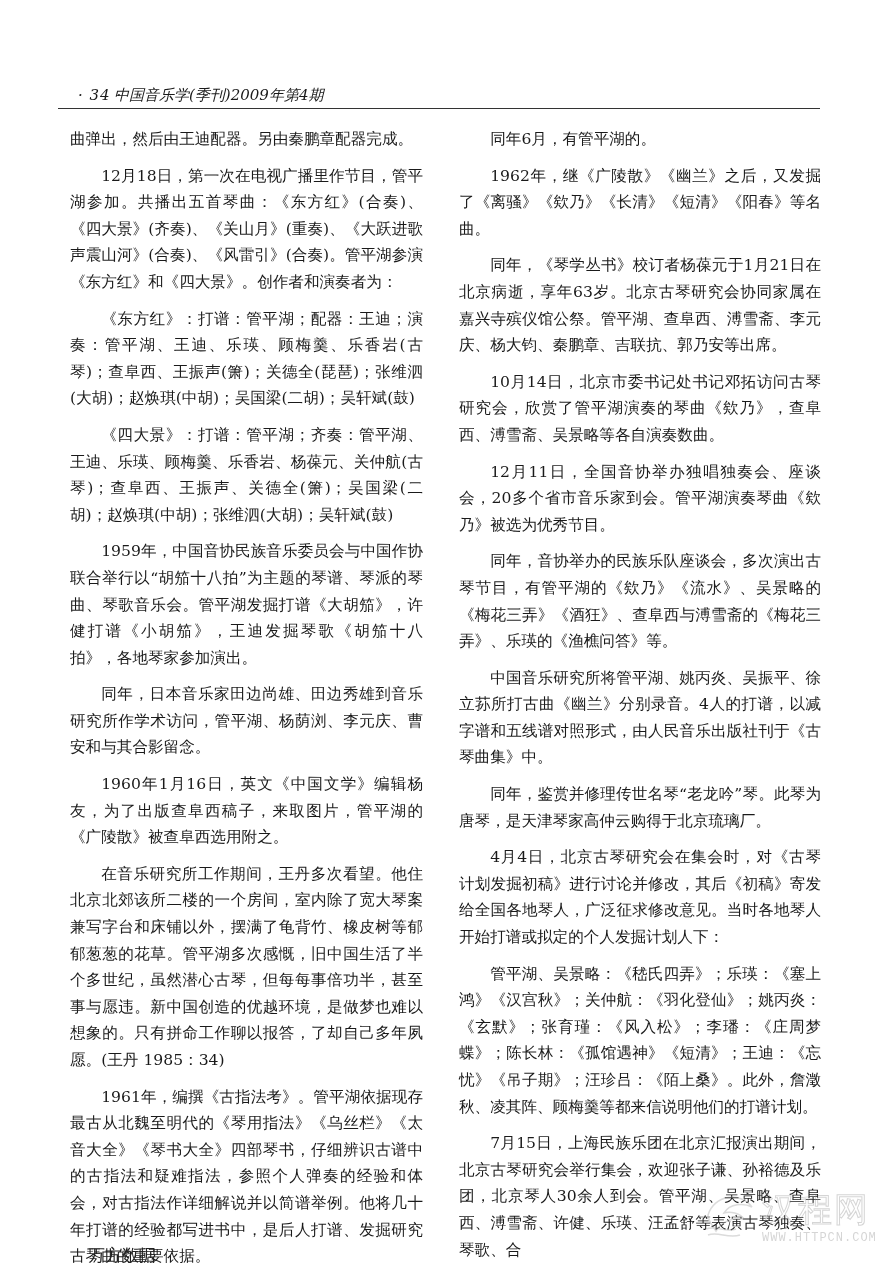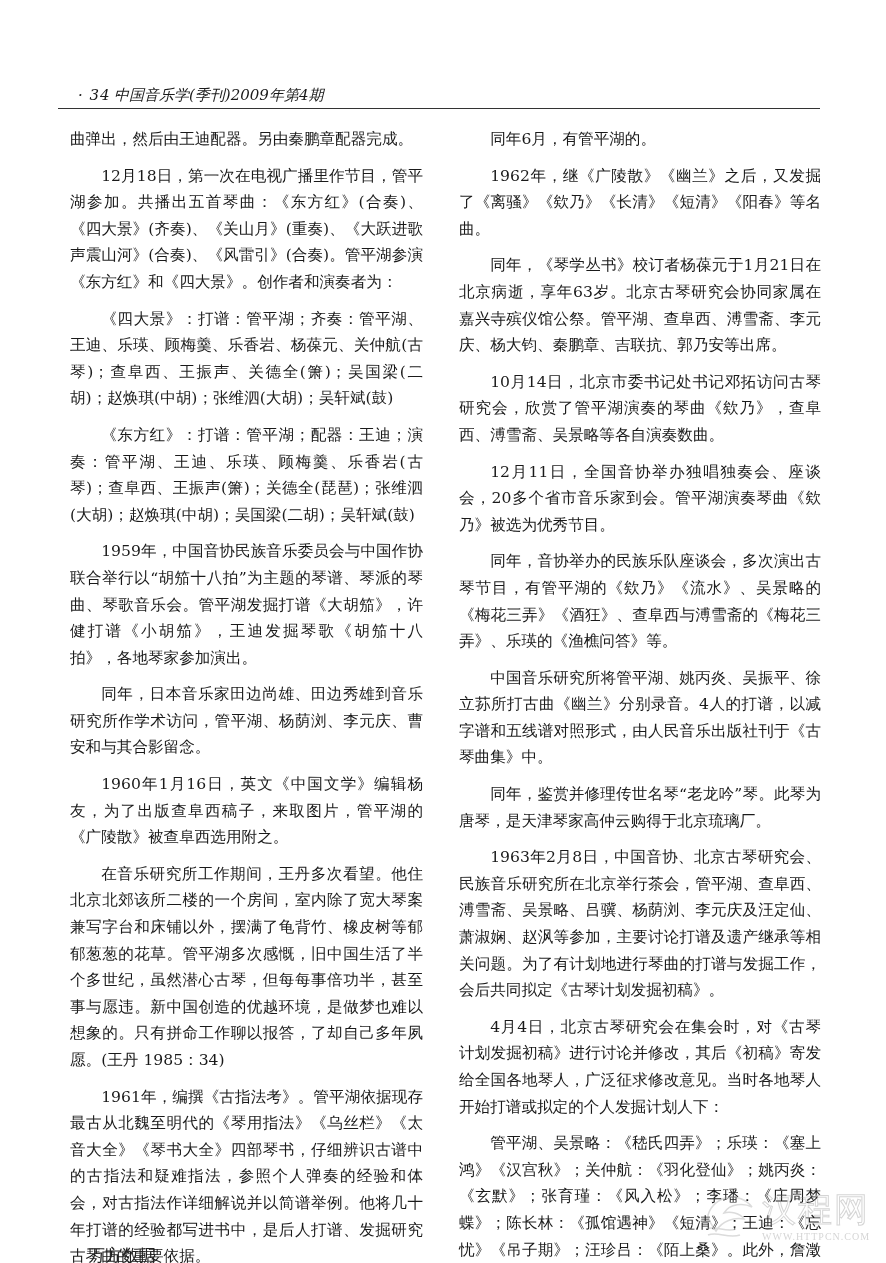--- a/index.html
+++ b/index.html
@@ -16,53 +16,52 @@
   .col.right { left: 449px; width: 382px; }
   .col p { margin: 10px; text-indent: 2em; }
   .col p.noindent { text-indent: 0; }
   .footer { position: absolute; left: 88px; top: 1244px; font-size: 17px; color: #222;
             font-family: "DejaVu Sans", sans-serif; }
   .wm { position: absolute; left: 700px; top: 1185px; width: 170px; height: 70px; opacity: 0.35; }
   .wm .wm-logo { position: absolute; left: 0; top: 0; }
   .wm .wm-text { position: absolute; left: 62px; top: 2px; font-size: 34px; color: #999;
                  font-family: "DejaVu Sans", sans-serif; letter-spacing: 2px;
                  -webkit-text-stroke: 1px #888; color: transparent; }
-  .wm .wm-url { position: absolute; left: 62px; top: 46px; font-size: 10px; color: #888;
-                font-family: Liberation Serif, serif; letter-spacing: 1px; }
+  .wm .wm-url { position: absolute; left: 62px; top: 46px; font-size: 12px; color: #888;
+                font-family: Liberation Mono, monospace; letter-spacing: 1px; }
 </style>
 </head>
 <body>
 
 <div class="header">
   <span class="pno">· 34 ·</span>
   <span class="jt">中国音乐学(季刊)2009年第4期</span>
 </div>
 
 <div class="col left">
   <p class="noindent">曲弹出，然后由王迪配器。另由秦鹏章配器完成。</p>
   <p>12月18日，第一次在电视广播里作节目，管平湖参加。共播出五首琴曲：《东方红》(合奏)、《四大景》(齐奏)、《关山月》(重奏)、《大跃进歌声震山河》(合奏)、《风雷引》(合奏)。管平湖参演《东方红》和《四大景》。创作者和演奏者为：</p>
+  <p>《东方红》：打谱：管平湖；配器：王迪；演奏：管平湖、王迪、乐瑛、顾梅羹、乐香岩(古琴)；查阜西、王振声(箫)；关德全(琵琶)；张维泗(大胡)；赵焕琪(中胡)；吴国梁(二胡)；吴轩斌(鼓)</p>
   <p>《四大景》：打谱：管平湖；齐奏：管平湖、王迪、乐瑛、顾梅羹、乐香岩、杨葆元、关仲航(古琴)；查阜西、王振声、关德全(箫)；吴国梁(二胡)；赵焕琪(中胡)；张维泗(大胡)；吴轩斌(鼓)</p>
-  <p>《东方红》：打谱：管平湖；配器：王迪；演奏：管平湖、王迪、乐瑛、顾梅羹、乐香岩(古琴)；查阜西、王振声(箫)；关德全(琵琶)；张维泗(大胡)；赵焕琪(中胡)；吴国梁(二胡)；吴轩斌(鼓)</p>
   <p>1959年，中国音协民族音乐委员会与中国作协联合举行以“胡笳十八拍”为主题的琴谱、琴派的琴曲、琴歌音乐会。管平湖发掘打谱《大胡笳》，许健打谱《小胡笳》，王迪发掘琴歌《胡笳十八拍》，各地琴家参加演出。</p>
   <p>同年，日本音乐家田边尚雄、田边秀雄到音乐研究所作学术访问，管平湖、杨荫浏、李元庆、曹安和与其合影留念。</p>
   <p>1960年1月16日，英文《中国文学》编辑杨友，为了出版查阜西稿子，来取图片，管平湖的《广陵散》被查阜西选用附之。</p>
   <p>在音乐研究所工作期间，王丹多次看望。他住北京北郊该所二楼的一个房间，室内除了宽大琴案兼写字台和床铺以外，摆满了龟背竹、橡皮树等郁郁葱葱的花草。管平湖多次感慨，旧中国生活了半个多世纪，虽然潜心古琴，但每每事倍功半，甚至事与愿违。新中国创造的优越环境，是做梦也难以想象的。只有拼命工作聊以报答，了却自己多年夙愿。(王丹 1985：34)</p>
   <p>1961年，编撰《古指法考》。管平湖依据现存最古从北魏至明代的《琴用指法》《乌丝栏》《太音大全》《琴书大全》四部琴书，仔细辨识古谱中的古指法和疑难指法，参照个人弹奏的经验和体会，对古指法作详细解说并以简谱举例。他将几十年打谱的经验都写进书中，是后人打谱、发掘研究古琴曲的重要依据。</p>
 </div>
 
 <div class="col right">
   <p>同年6月，有管平湖的。</p>
   <p>1962年，继《广陵散》《幽兰》之后，又发掘了《离骚》《欸乃》《长清》《短清》《阳春》等名曲。</p>
   <p>同年，《琴学丛书》校订者杨葆元于1月21日在北京病逝，享年63岁。北京古琴研究会协同家属在嘉兴寺殡仪馆公祭。管平湖、查阜西、溥雪斋、李元庆、杨大钧、秦鹏章、吉联抗、郭乃安等出席。</p>
   <p>10月14日，北京市委书记处书记邓拓访问古琴研究会，欣赏了管平湖演奏的琴曲《欸乃》，查阜西、溥雪斋、吴景略等各自演奏数曲。</p>
   <p>12月11日，全国音协举办独唱独奏会、座谈会，20多个省市音乐家到会。管平湖演奏琴曲《欸乃》被选为优秀节目。</p>
   <p>同年，音协举办的民族乐队座谈会，多次演出古琴节目，有管平湖的《欸乃》《流水》、吴景略的《梅花三弄》《酒狂》、查阜西与溥雪斋的《梅花三弄》、乐瑛的《渔樵问答》等。</p>
   <p>中国音乐研究所将管平湖、姚丙炎、吴振平、徐立荪所打古曲《幽兰》分别录音。4人的打谱，以减字谱和五线谱对照形式，由人民音乐出版社刊于《古琴曲集》中。</p>
   <p>同年，鉴赏并修理传世名琴“老龙吟”琴。此琴为唐琴，是天津琴家高仲云购得于北京琉璃厂。</p>
-  <p>1963年2月8日，中国音协、北京古琴研究会、民族音乐研究所在北京举行茶会，管平湖、查阜西、溥雪斋、吴景略、吕骥、杨荫浏、李元庆及汪定仙、萧淑娴、赵沨等参加，主要讨论打谱及遗产继承等相关问题。为了有计划地进行琴曲的打谱与发掘工作，会后共同拟定《古琴计划发掘初稿》。</p>
   <p>4月4日，北京古琴研究会在集会时，对《古琴计划发掘初稿》进行讨论并修改，其后《初稿》寄发给全国各地琴人，广泛征求修改意见。当时各地琴人开始打谱或拟定的个人发掘计划人下：</p>
   <p>管平湖、吴景略：《嵇氏四弄》；乐瑛：《塞上鸿》《汉宫秋》；关仲航：《羽化登仙》；姚丙炎：《玄默》；张育瑾：《风入松》；李璠：《庄周梦蝶》；陈长林：《孤馆遇神》《短清》；王迪：《忘忧》《吊子期》；汪珍吕：《陌上桑》。此外，詹澂秋、凌其阵、顾梅羹等都来信说明他们的打谱计划。</p>
   <p>7月15日，上海民族乐团在北京汇报演出期间，北京古琴研究会举行集会，欢迎张子谦、孙裕德及乐团，北京琴人30余人到会。管平湖、吴景略、查阜西、溥雪斋、许健、乐瑛、汪孟舒等表演古琴独奏、琴歌、合</p>
 </div>
 
 <div class="footer">万方数据</div>
 
 <div class="wm">
   <svg class="wm-logo" width="60" height="60" viewBox="0 0 60 60">
     <path d="M8 30 C 14 10, 40 6, 52 22 C 44 18, 30 18, 24 28 C 30 26, 40 28, 44 34 C 34 32, 22 36, 16 46 C 12 40, 8 36, 8 30 Z" fill="none" stroke="#999" stroke-width="1.5"></path>

